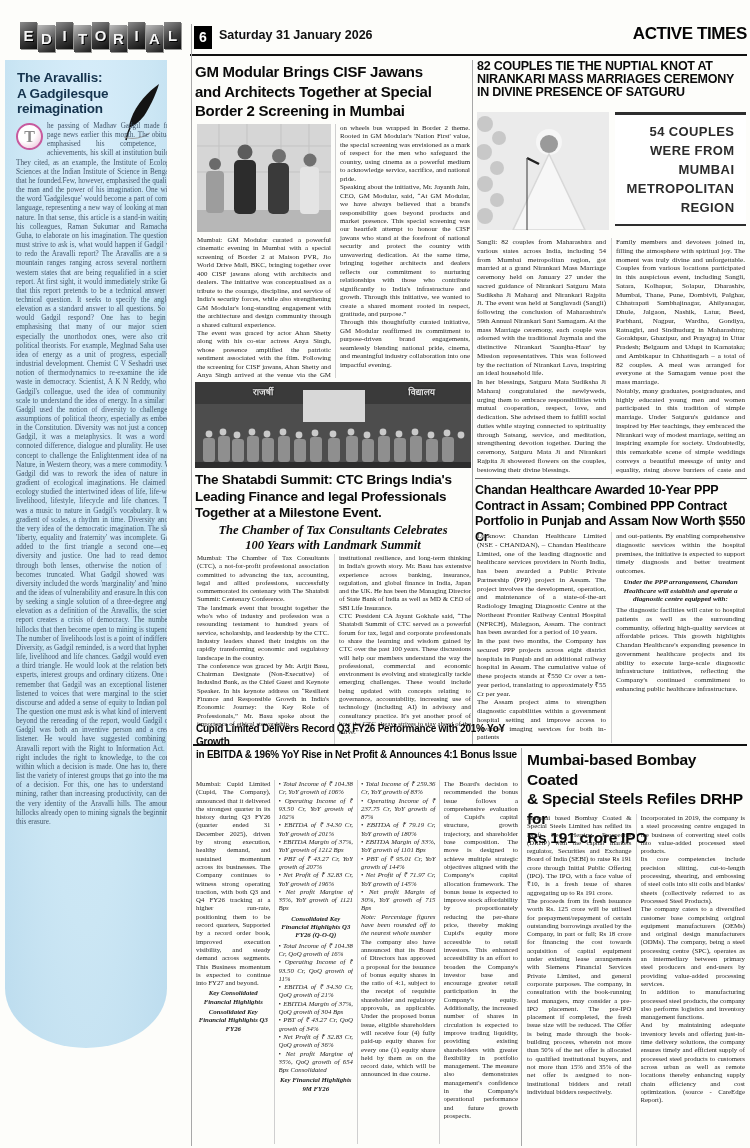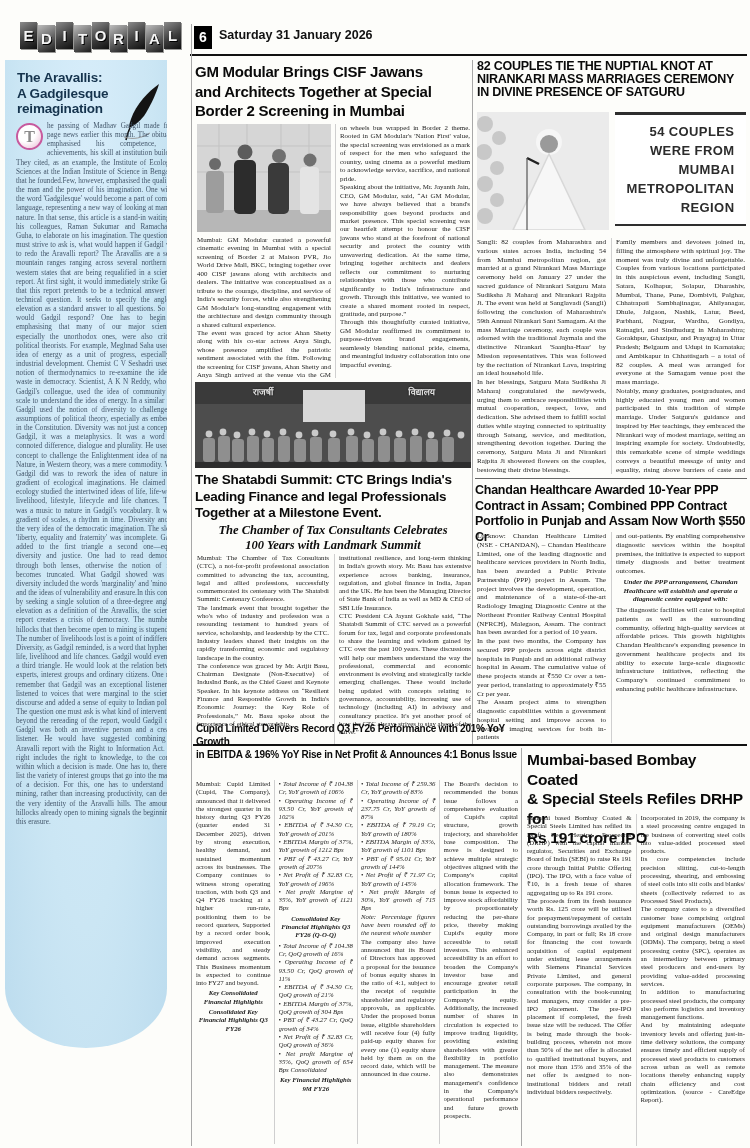--- a/index.html
+++ b/index.html
@@ -107,20 +107,21 @@
     <span class="tile">I</span>
     <span class="tile">T</span>
     <span class="tile">O</span>
     <span class="tile">R</span>
     <span class="tile">I</span>
     <span class="tile">A</span>
     <span class="tile">L</span>
   </div>
   <div class="abs pageno">6</div>
   <div class="abs issue-date">Saturday 31 January 2026</div>
+  <div class="abs paper-name">ACTIVE TIMES</div>
   <div class="abs mast-rule"></div>
 
   <div class="abs panel">
     <div class="panel-title">The Aravallis:
 A  Gadgilesque
 reimagination</div>
     <svg class="quill" viewBox="0 0 40 62">
       <path d="M36 2C26 9 13 22 8 37c-1 3-2 6-2 9 5-2 11-7 15-12C27 25 33 12 36 2z" fill="#141414"></path>
       <path d="M7 46c-2 4-3 8-4 12" stroke="#141414" stroke-width="1.6" fill="none"></path>
       <path d="M1 55c9 3 18 1 26-4" stroke="#9a9a9a" stroke-width="1" fill="none"></path>

